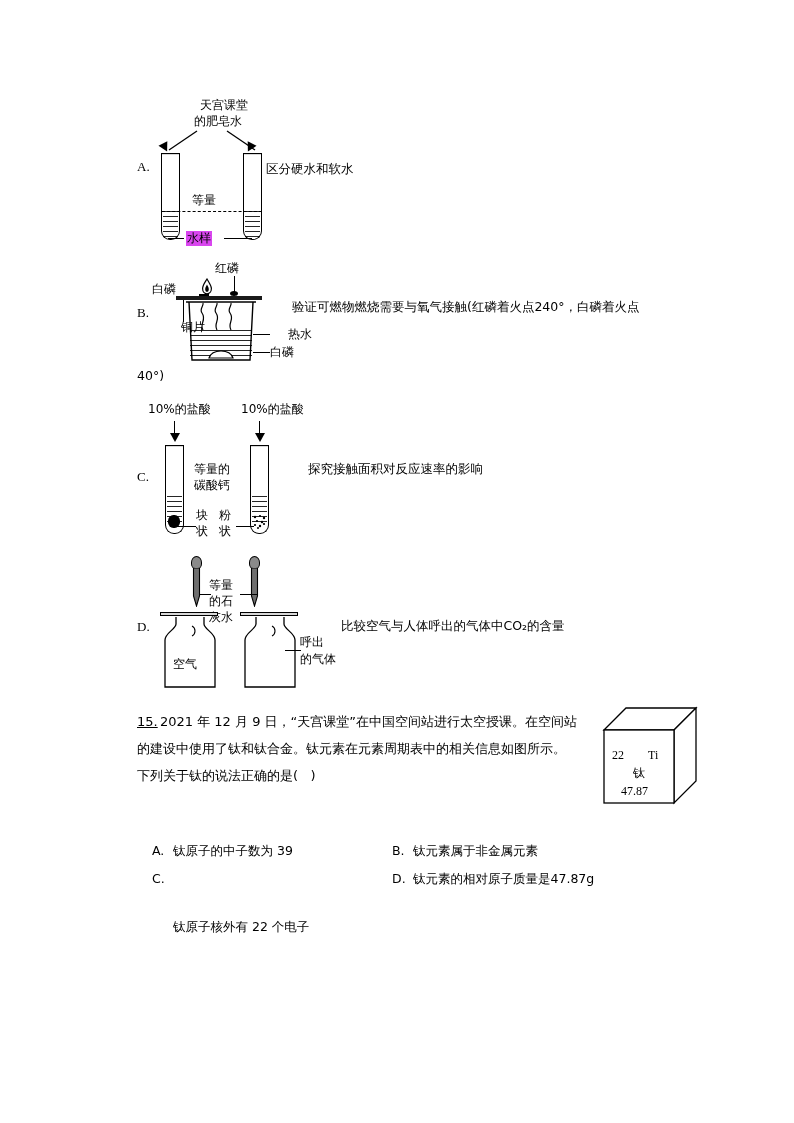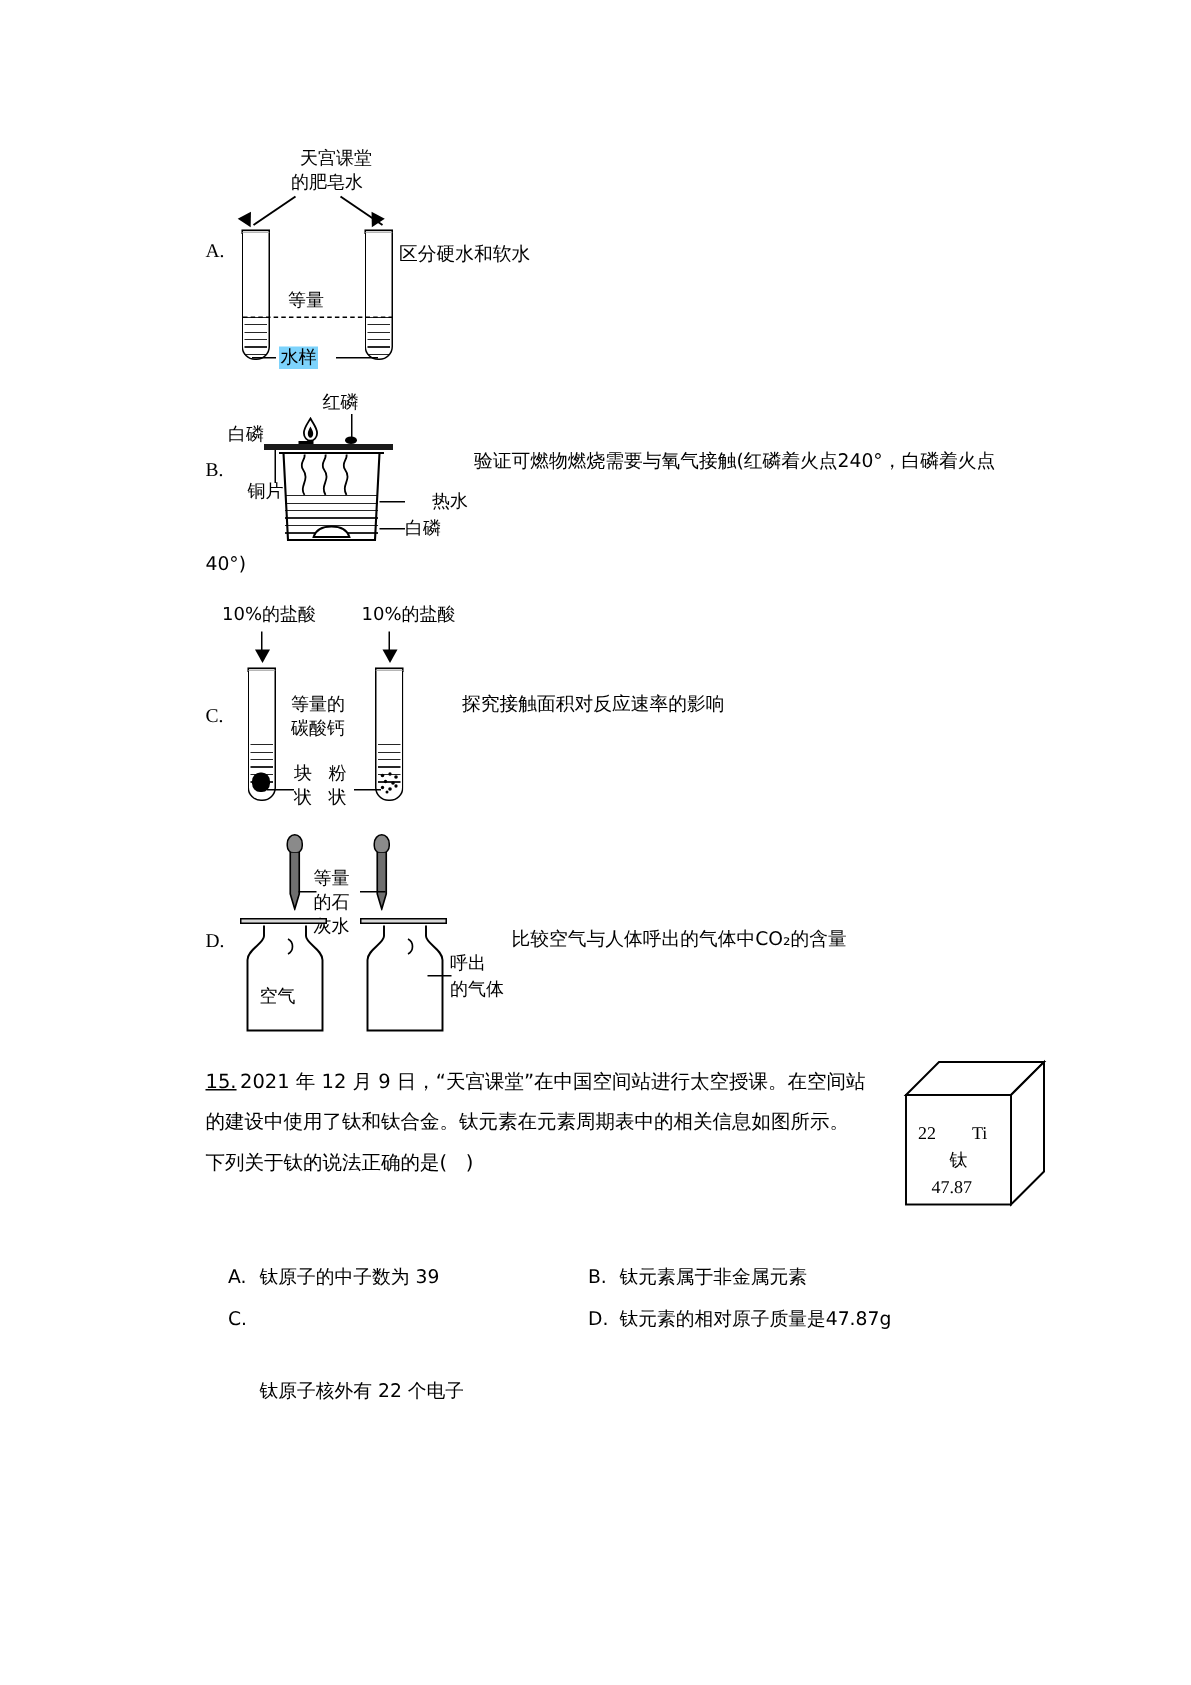--- a/index.html
+++ b/index.html
@@ -124,21 +124,21 @@
 
     <div class="tube-cap abs" style="left:243px;top:153px;width:19px;"></div>
     <div class="tube abs" style="left:243px;top:155px;width:19px;height:85px;"></div>
     <div class="liquid abs" style="left:245px;top:211px;width:15px;height:27px;"></div>
 
     <div class="dashline abs" style="left:162px;top:211px;width:100px;"></div>
     <div class="cn abs" style="left:190px;top:193px;background:#fff;padding:0 2px;">等量</div>
 
     <div class="hline abs" style="left:168px;top:238px;width:16px;"></div>
     <div class="hline abs" style="left:224px;top:238px;width:28px;"></div>
-    <div class="cn abs" style="left:186px;top:231px;background:#7dd3fc;padding:0 1px;">水样</div>
+    <div class="cn abs" style="left:186px;top:231px;background:#d946ef;padding:0 1px;">水样</div>
 
     <div class="desc abs" style="left:266px;top:161px;">区分硬水和软水</div>
   </div>
 
   <div class="abs" style="left:0;top:0;">
 
     <div class="opt-letter abs" style="left:137px;top:306px;">B.</div>
 
     <div class="cn abs" style="left:215px;top:261px;">红磷</div>
     <div class="vline abs" style="left:234px;top:276px;height:19px;"></div>
@@ -149,21 +149,21 @@
     <svg class="abs" width="14" height="18" style="left:200px;top:278px;" viewBox="0 0 14 18">
       <path d="M7 1 C4.4 5.2 2.6 7.4 2.6 10.6 C2.6 13.6 4.6 15.8 7 15.8
                C9.4 15.8 11.4 13.6 11.4 10.6 C11.4 7.6 9.6 5.6 7 1 Z" fill="none" stroke="#000" stroke-width="1.2"></path>
       <path d="M7 6.4 C5.9 8.5 5.2 9.6 5.2 11.2 C5.2 12.8 6 13.8 7 13.8
                C8 13.8 8.8 12.8 8.8 11.2 C8.8 9.6 8.1 8.6 7 6.4 Z" fill="#000"></path>
     </svg>
     <div class="abs" style="left:199px;top:294px;width:10px;height:3px;background:#000;"></div>
 
     <div class="abs" style="left:176px;top:296px;width:86px;height:4px;background:#1a1a1a;"></div>
     <div class="vline abs" style="left:183px;top:300px;height:22px;"></div>
-    <div class="cn abs" style="left:165px;top:320px;">铜片</div>
+    <div class="cn abs" style="left:181px;top:320px;">铜片</div>
 
     <svg class="abs" width="70" height="64" style="left:186px;top:300px;" viewBox="0 0 70 64">
       <path d="M3 2 L6 60 L64 60 L67 2" fill="none" stroke="#000" stroke-width="1.4"></path>
       <line x1="0" y1="2" x2="70" y2="2" stroke="#000" stroke-width="1.4"></line>
     </svg>
 
     <svg class="abs" width="60" height="30" style="left:191px;top:302px;" viewBox="0 0 60 30">
       <path d="M12 28 C8 22 16 18 11 11 C8 7 13 4 12 1" fill="none" stroke="#000" stroke-width="1.2"></path>
       <path d="M26 28 C22 21 30 18 25 11 C22 7 27 4 26 1" fill="none" stroke="#000" stroke-width="1.2"></path>
       <path d="M40 28 C36 21 44 18 39 11 C36 7 41 4 40 1" fill="none" stroke="#000" stroke-width="1.2"></path>
@@ -172,21 +172,21 @@
     <div class="liquid abs" style="left:190px;top:330px;width:62px;height:29px;"></div>
     <div class="hline abs" style="left:253px;top:334px;width:17px;"></div>
     <div class="cn abs" style="left:270px;top:327px;margin-left:18px;">热水</div>
 
     <svg class="abs" width="26" height="9" style="left:208px;top:350px;" viewBox="0 0 26 9">
       <path d="M1 8 C3 2 9 1 13 1 C18 1 23 2 25 8 Z" fill="#fff" stroke="#000" stroke-width="1.2"></path>
     </svg>
     <div class="hline abs" style="left:253px;top:352px;width:17px;"></div>
     <div class="cn abs" style="left:270px;top:345px;">白磷</div>
 
-    <div class="desc abs" style="left:292px;top:299px;margin-left:24px;">验证可燃物燃烧需要与氧气接触(红磷着火点240°，白磷着火点</div>
+    <div class="desc abs" style="left:292px;top:299px;">验证可燃物燃烧需要与氧气接触(红磷着火点240°，白磷着火点</div>
     <div class="desc abs" style="left:137px;top:368px;">40°)</div>
   </div>
 
   <div class="abs" style="left:0;top:0;">
 
     <div class="cn abs" style="left:148px;top:402px;">10%的盐酸</div>
     <div class="cn abs" style="left:241px;top:402px;">10%的盐酸</div>
 
     <div class="vline abs" style="left:174px;top:421px;height:16px;"></div>
     <div class="arrow-head abs" style="left:170px;top:433px;"></div>

